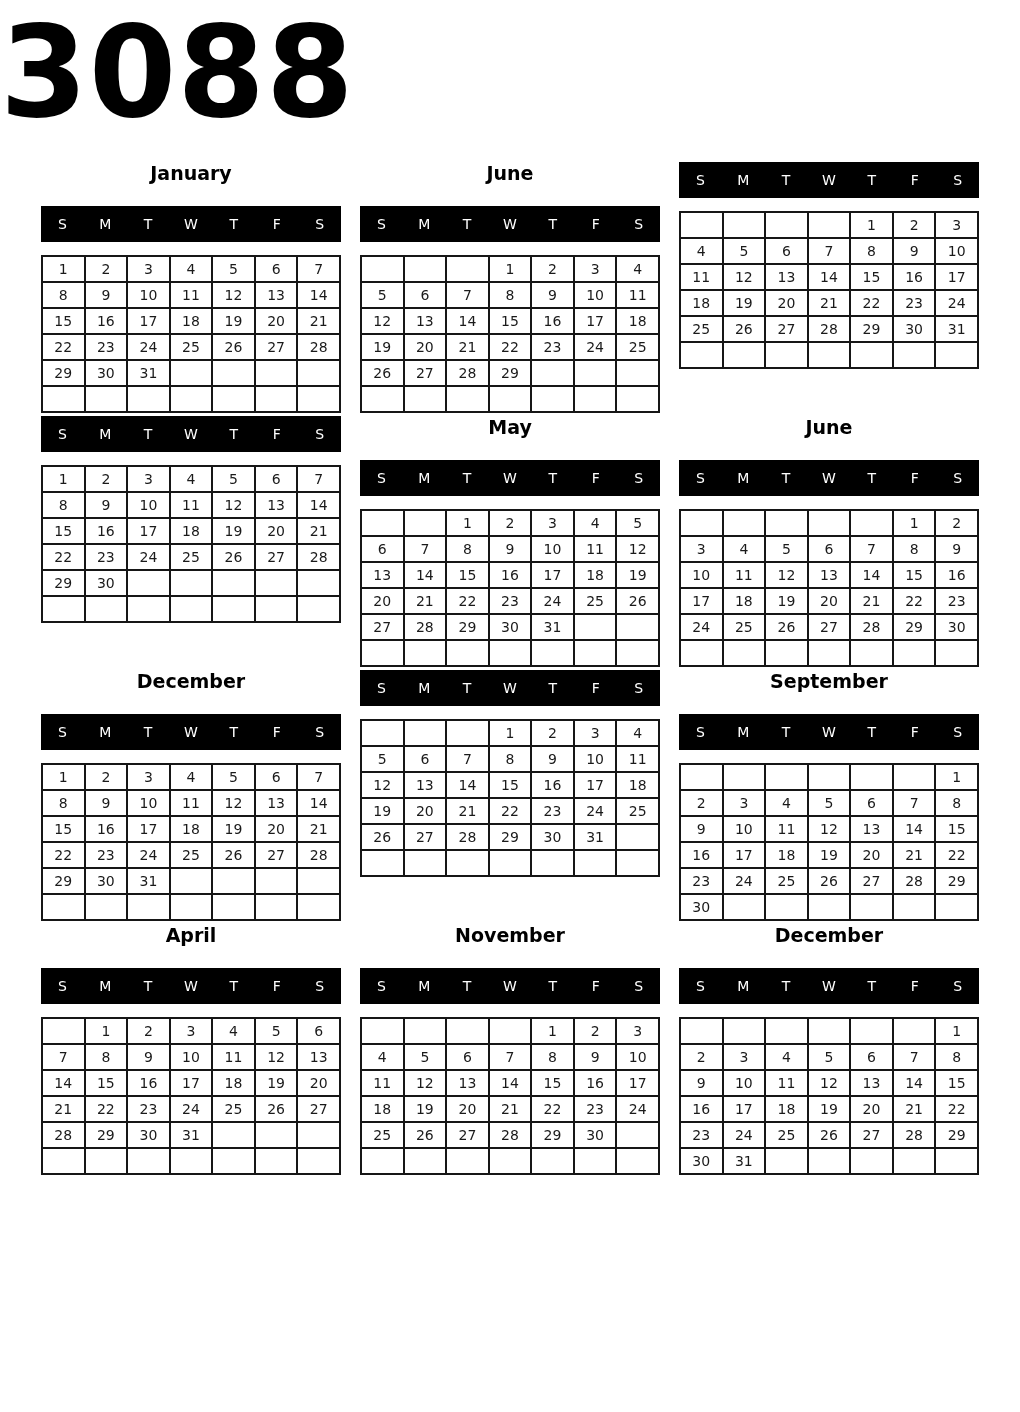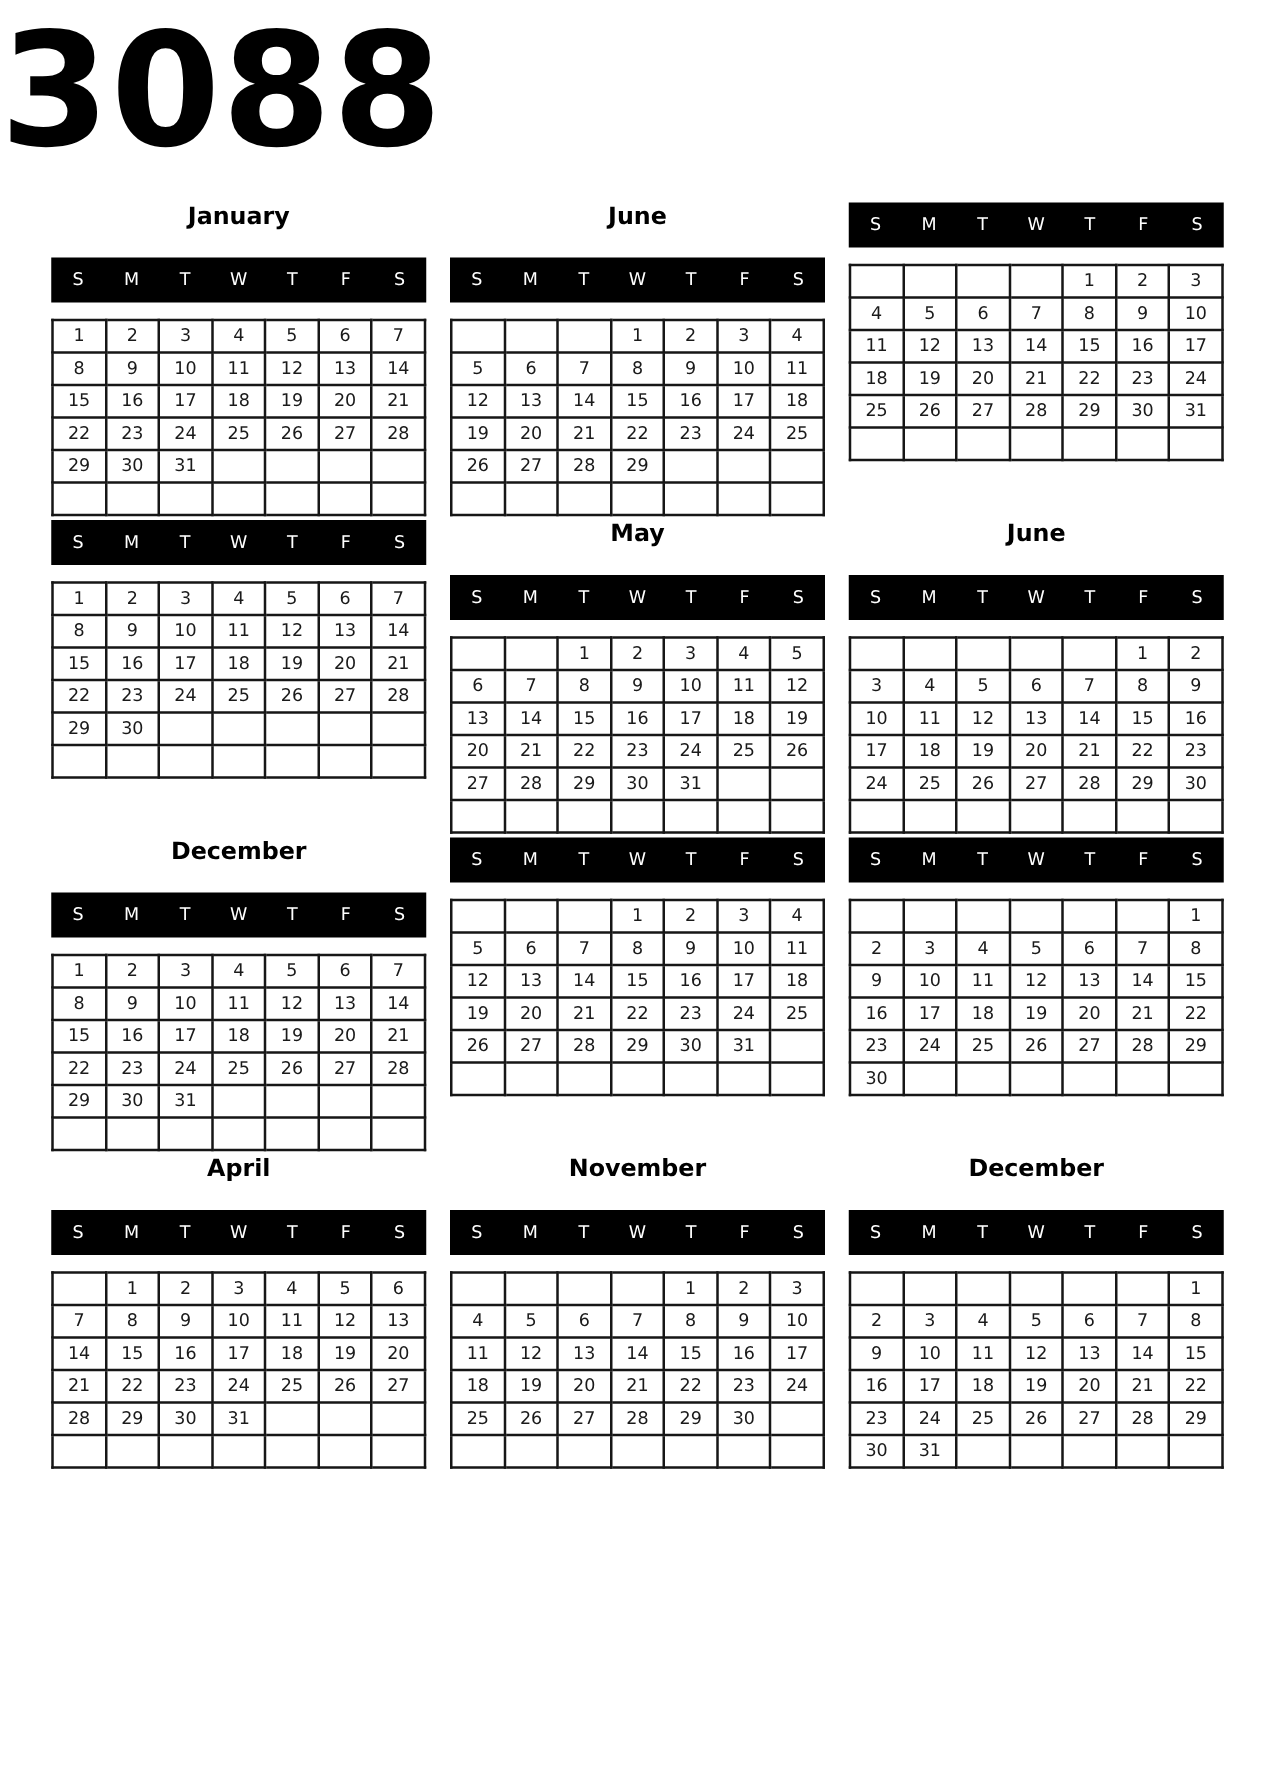--- a/index.html
+++ b/index.html
@@ -625,20 +625,21 @@
             <td></td>
             <td></td>
             <td></td>
             <td></td>
             <td></td>
           </tr>
         </tbody>
       </table>
     </section>
     <section class="month">
+      <h2 class="month-title">September</h2>
       <div class="weekday-bar">
         <span>S</span>
         <span>M</span>
         <span>T</span>
         <span>W</span>
         <span>T</span>
         <span>F</span>
         <span>S</span>
       </div>
       <table class="month-table">

